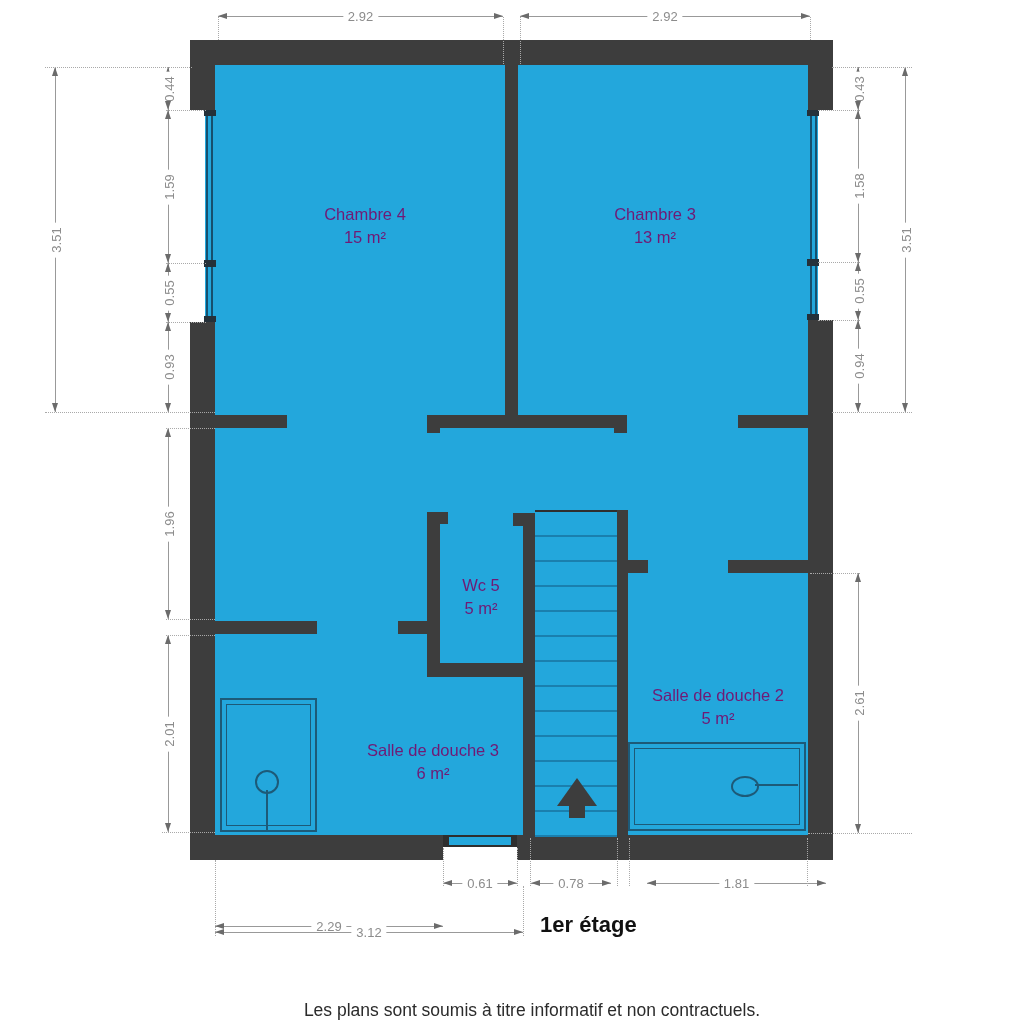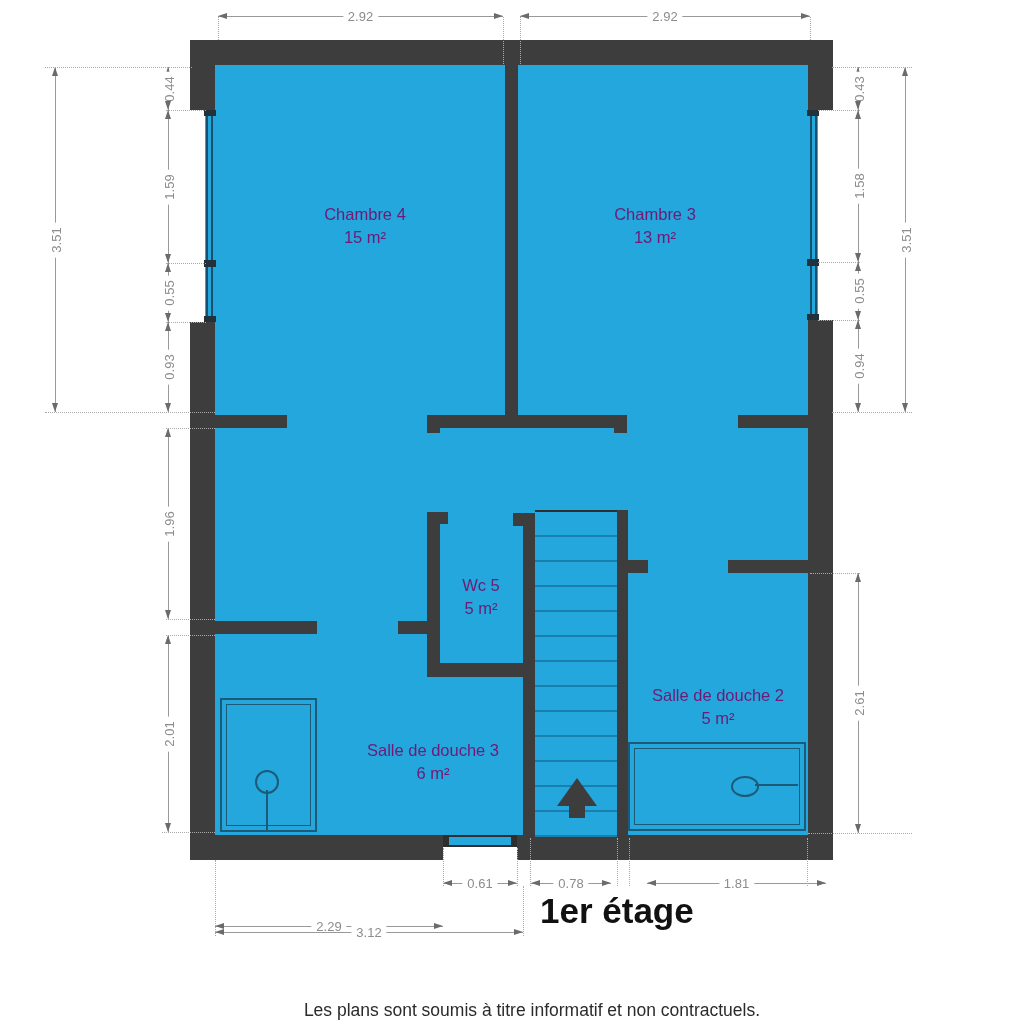--- a/index.html
+++ b/index.html
@@ -78,21 +78,21 @@
   
   .ext-h{position:absolute;height:0;border-top:1.5px dotted #a9a9a9;}
   .ext-v{position:absolute;width:0;border-left:1.5px dotted #a9a9a9;}
 
   
   .room-label{
     position:absolute;transform:translate(-50%,-50%);
     color:#701a75;font-size:16.5px;line-height:1.42;text-align:center;white-space:nowrap;
   }
   .plan-title{
-    position:absolute;color:var(--title);font-size:35px;font-weight:bold;white-space:nowrap;
+    position:absolute;color:var(--title);font-size:22px;font-weight:bold;white-space:nowrap;margin-top:21px;
   }
   .footer-note{
     position:absolute;left:0;width:1064px;text-align:center;
     color:var(--footer);font-size:17.5px;white-space:nowrap;
   }
 </style>
 </head>
 <body>
 
 <div class="canvas">

